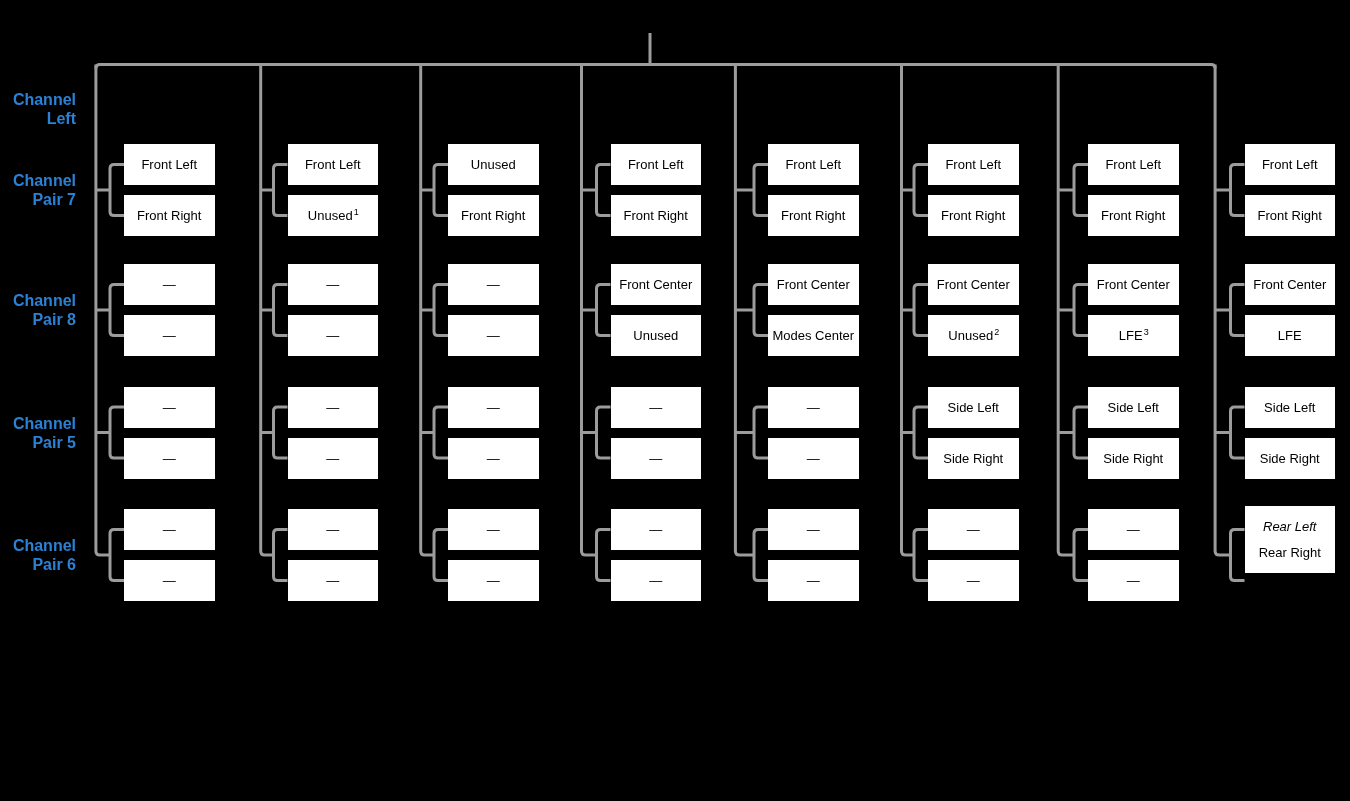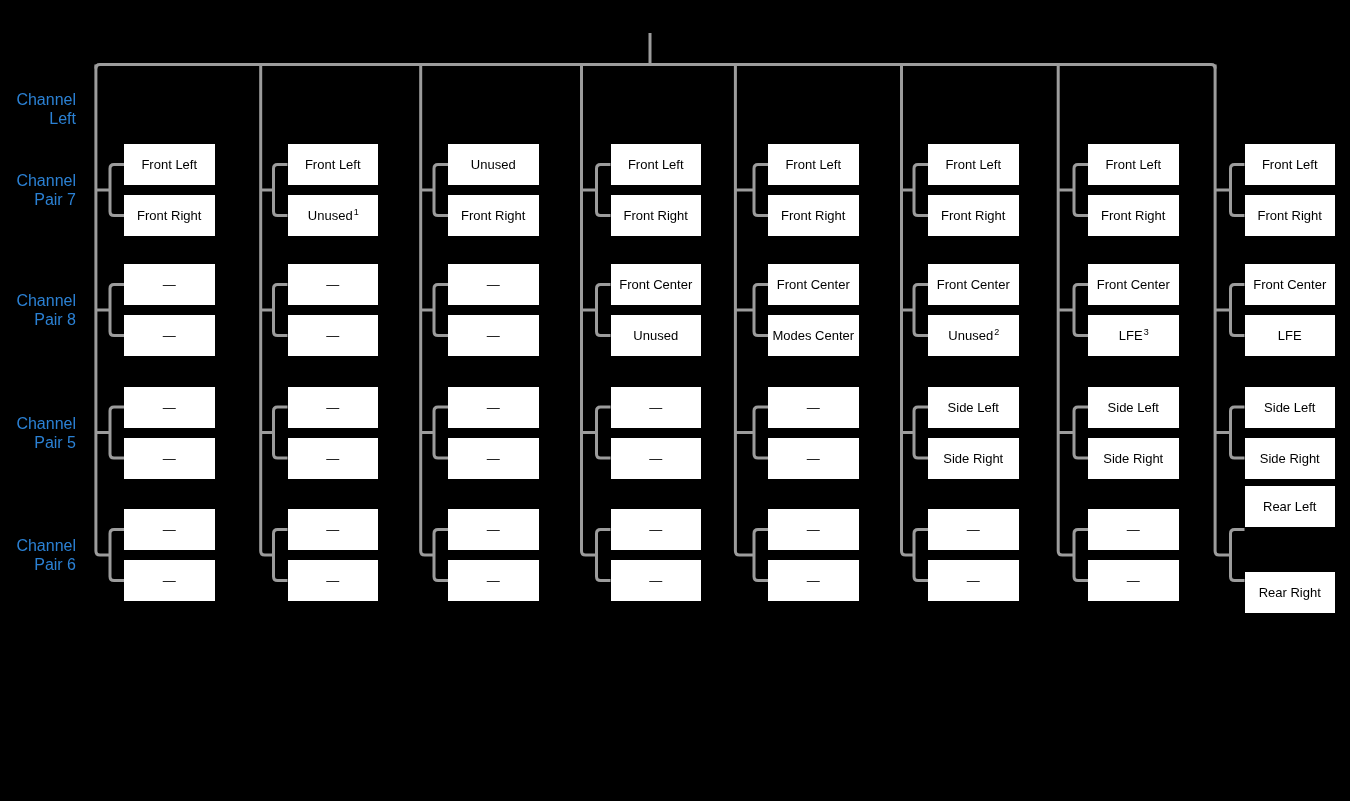--- a/index.html
+++ b/index.html
@@ -27,21 +27,21 @@
     font-size: 9px;
     line-height: 0;
     position: relative;
     top: -4px;
     left: 1px;
   }
   .row-label {
     position: absolute;
     text-align: right;
     font-size: 16px;
-    font-weight: normal;
+    font-weight: bold;
     line-height: 19px;
     white-space: nowrap;
   }
 </style>
 </head>
 <body>
 
 <div id="diagram">
     <svg width="1350" height="801" id="connector-svg">
       <path d="M 650 33 V 64.5" fill="none" stroke="#9C9C9C" stroke-width="3"></path>
@@ -313,19 +313,19 @@
     </div>
     <div class="channel-box" style="left: 1244.5px; top: 315px; width: 90.5px; height: 41px;">
       <span>LFE</span>
     </div>
     <div class="channel-box" style="left: 1244.5px; top: 386.5px; width: 90.5px; height: 41px;">
       <span>Side Left</span>
     </div>
     <div class="channel-box" style="left: 1244.5px; top: 437.5px; width: 90.5px; height: 41px;">
       <span>Side Right</span>
     </div>
-    <div class="channel-box" style="left: 1244.5px; top: 486px; width: 90.5px; height: 41px;">
+    <div class="channel-box" style="left: 1244.5px; top: 506px; width: 90.5px; height: 41px; font-style: italic;">
       <span>Rear Left</span>
     </div>
-    <div class="channel-box" style="left: 1244.5px; top: 572px; width: 90.5px; height: 41px;">
+    <div class="channel-box" style="left: 1244.5px; top: 532px; width: 90.5px; height: 41px;">
       <span>Rear Right</span>
     </div>
   </div>
 
 </body></html>

